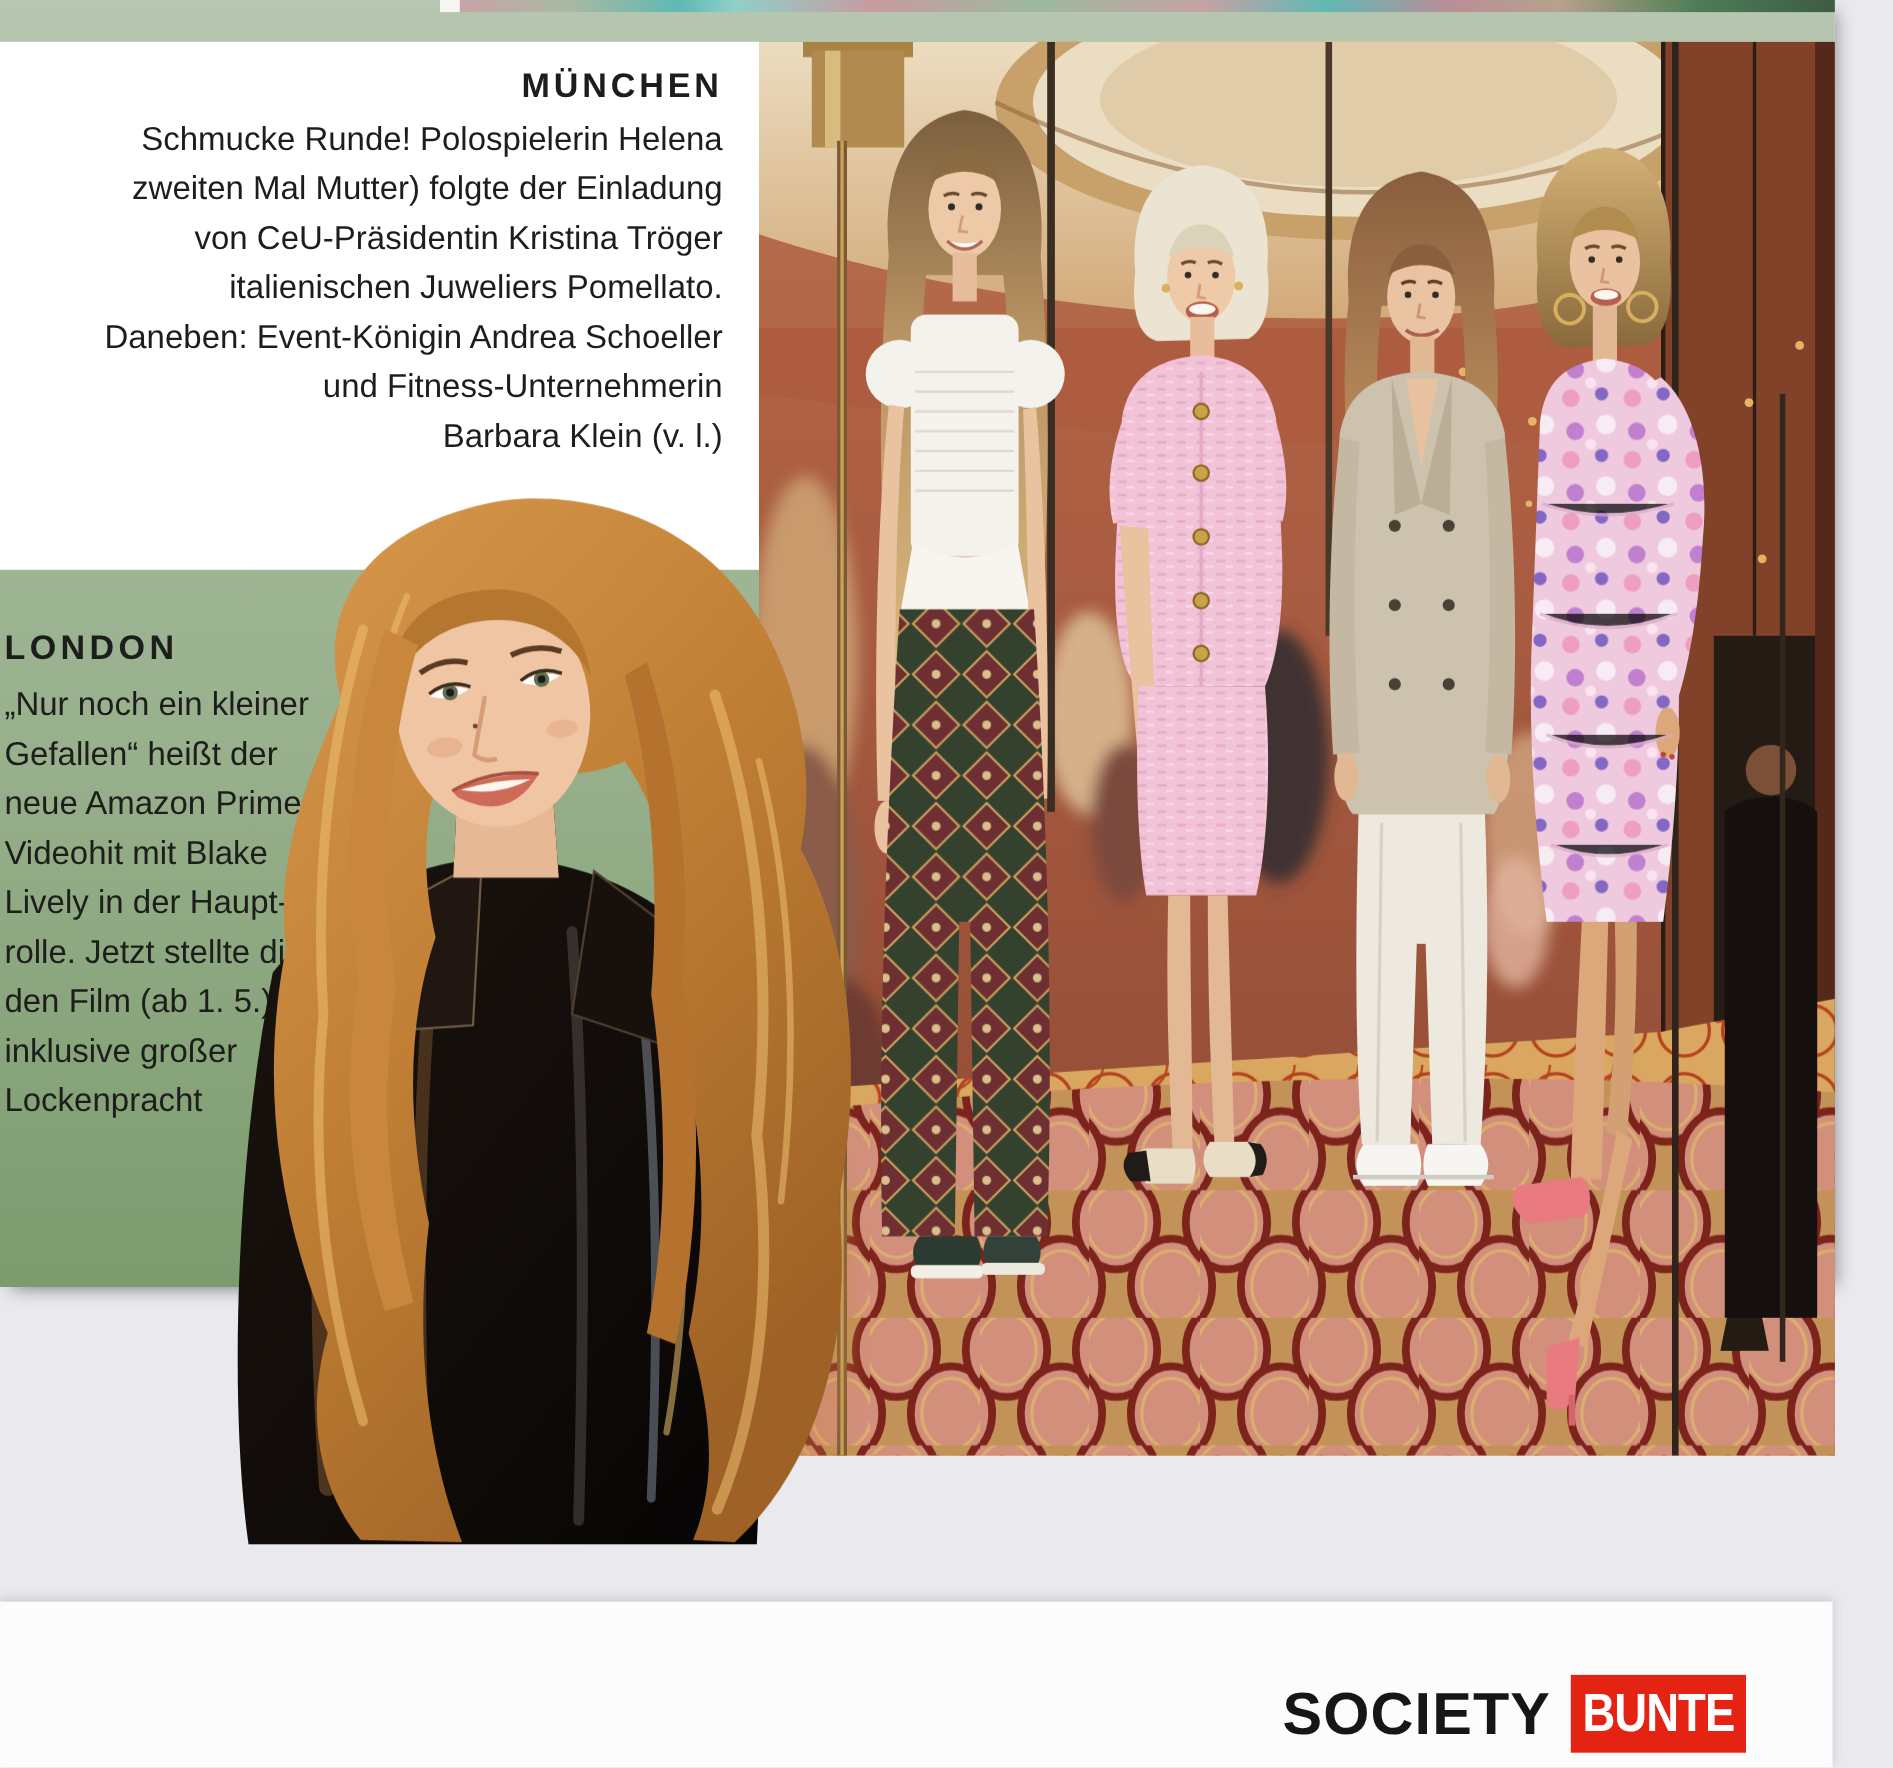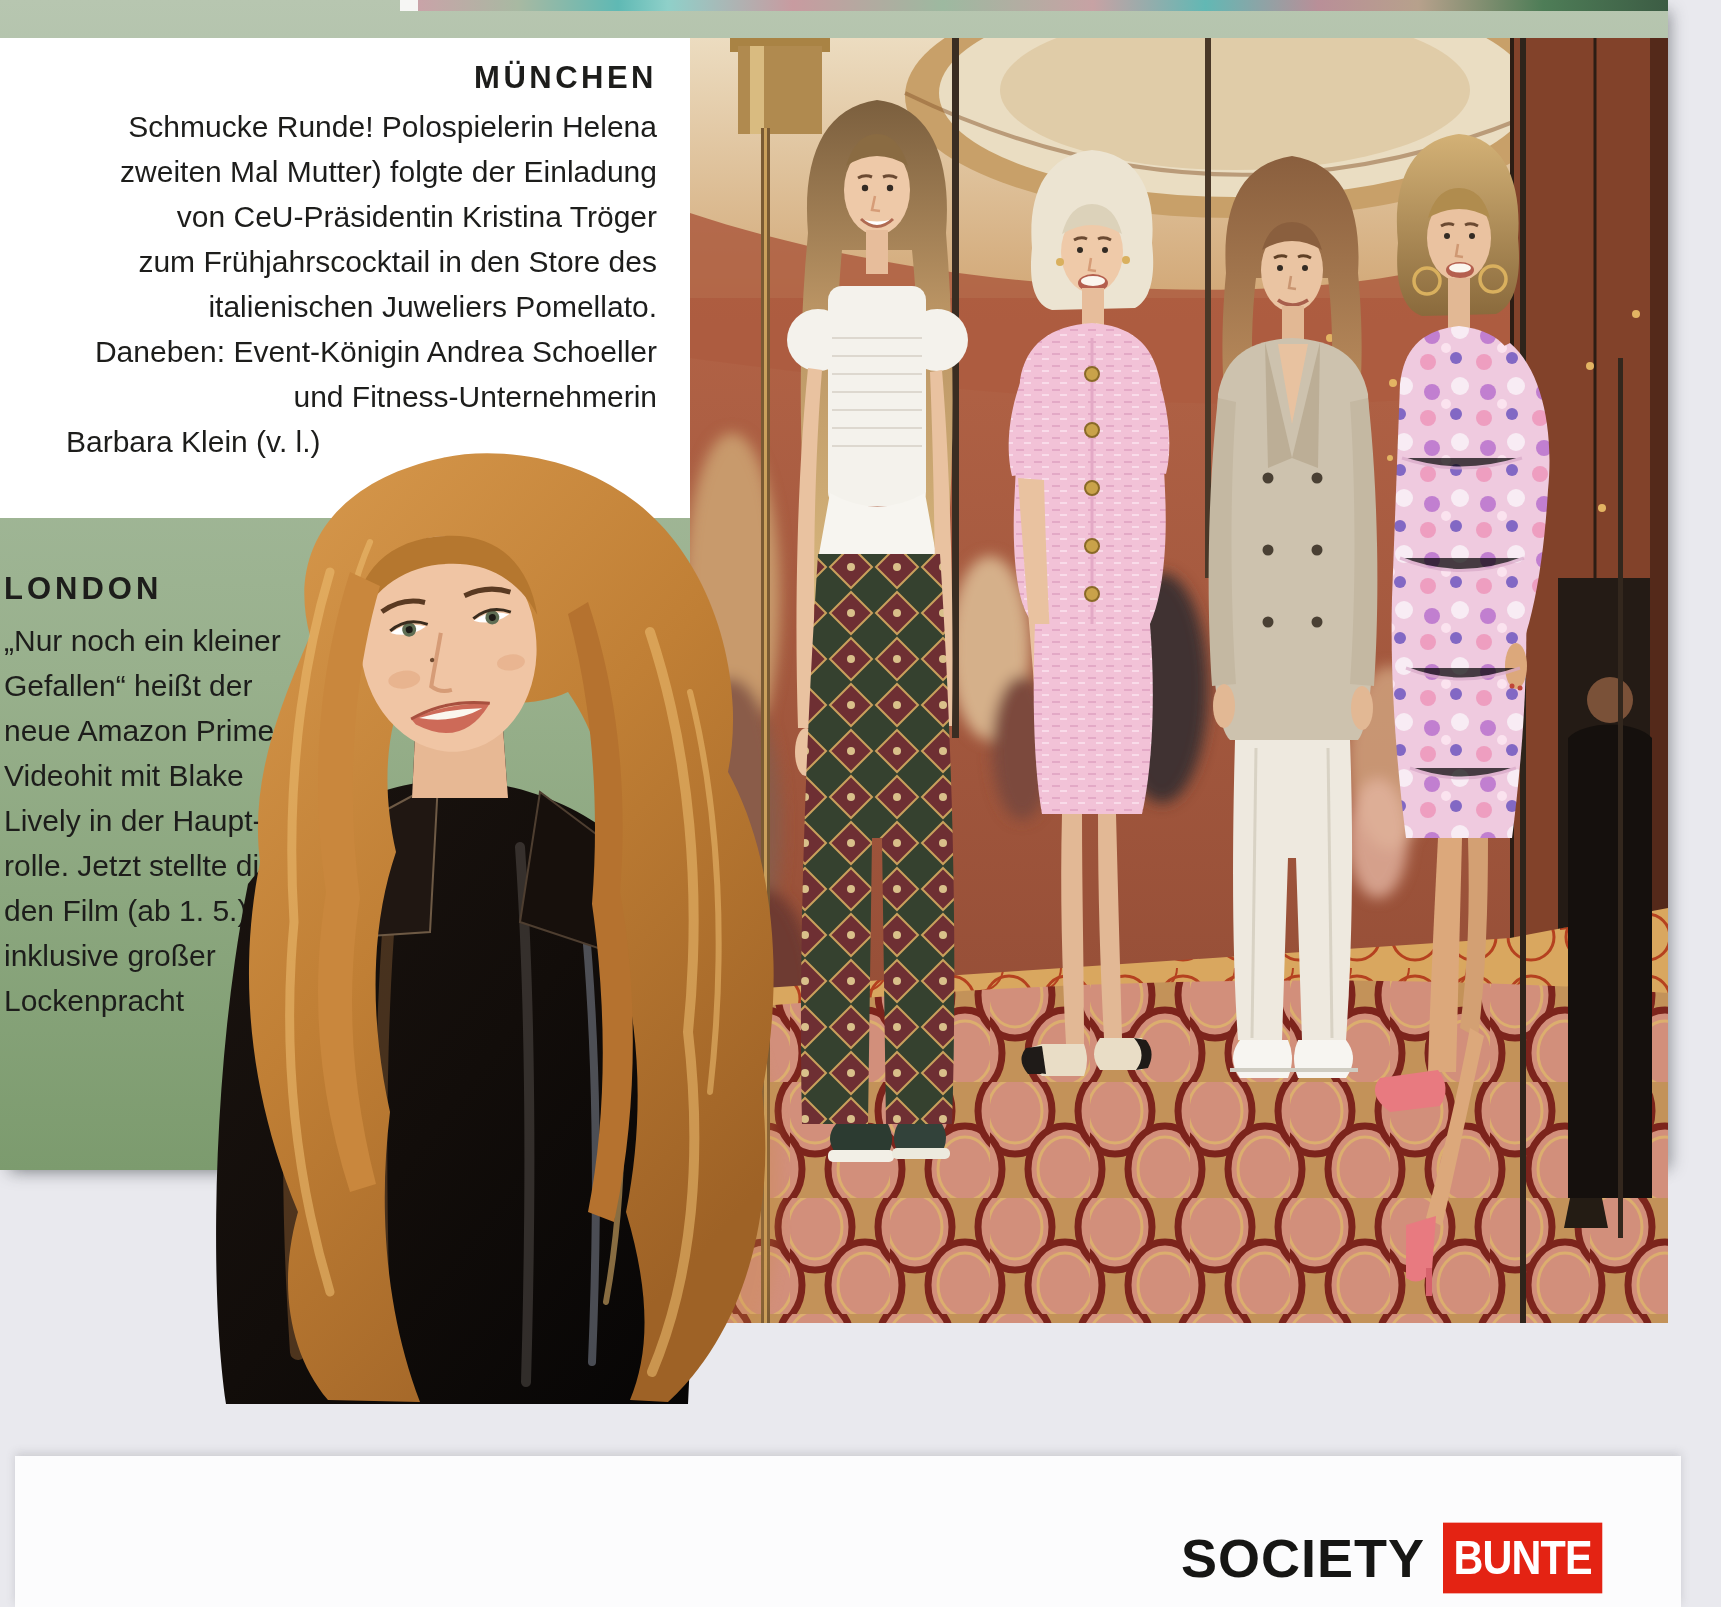--- a/index.html
+++ b/index.html
@@ -34,21 +34,21 @@
   .london{position:absolute;left:4px;top:568px;width:345px;color:var(--ink,#1d1d1b);}
   .l-title{font-size:31px;font-weight:700;letter-spacing:4px;line-height:42px;margin-bottom:8px;}
   .l-body{font-size:30px;line-height:45px;}
   .l-body .line{text-align:left;white-space:nowrap;}
 
   
   .main-photo{position:absolute;left:690px;top:38px;width:978px;height:1285px;}
   .blake{position:absolute;left:190px;top:452px;width:590px;height:952px;z-index:5;}
 
   
-  .page-bottom{position:absolute;left:15px;top:1456px;width:1666px;height:151px;
+  .page-bottom{position:absolute;left:0;top:1456px;width:1666px;height:151px;
     background:var(--page-bottom,#fcfcfd);box-shadow:0 -3px 9px rgba(70,70,80,.18);}
   .footer-logo{position:absolute;left:1166px;top:68px;display:flex;align-items:center;gap:18px;}
   .footer-section{font-size:54px;font-weight:700;letter-spacing:1px;color:var(--footer-ink,#161614);}
   .footer-brand{background:var(--bunte-red,#e42313);color:#fff;font-size:47px;font-weight:800;
     letter-spacing:-1px;padding:5px 12px 8px;transform:scale(.88,1.04);transform-origin:left center;}
 </style>
 </head>
 <body>
 
 <div class="stage">
@@ -57,21 +57,20 @@
 
     <div class="top-strip"></div>
     <div class="top-strip-gap"></div>
 
     <div class="muenchen-box">
       <div class="m-title">MÜNCHEN</div>
       <div class="m-body">
           <div class="line"><span>Schmucke Runde! Polospielerin </span><span class="b">Helena</span></div>
           <div class="line"><span>zweiten Mal Mutter) folgte der Einladung</span></div>
           <div class="line"><span>von CeU-Präsidentin </span><span class="b">Kristina Tröger</span></div>
-          <div class="line"><span>zum Frühjahrscocktail in den Store des</span></div>
           <div class="line"><span>italienischen Juweliers Pomellato.</span></div>
           <div class="line"><span>Daneben: Event-Königin </span><span class="b">Andrea Schoeller</span></div>
           <div class="line"><span>und Fitness-Unternehmerin</span></div>
           <div class="line"><span class="b">Barbara Klein</span><span> (v. l.)</span></div>
         </div>
     </div>
 
     <svg class="main-photo" viewBox="0 0 978 1285">
       <defs>
         <linearGradient id="gWall" x1="0" y1="0" x2="0" y2="1">

